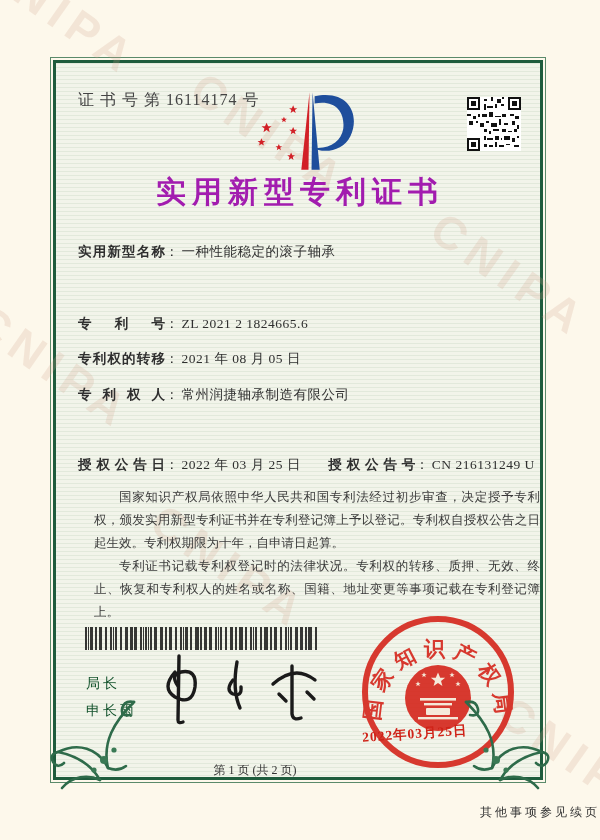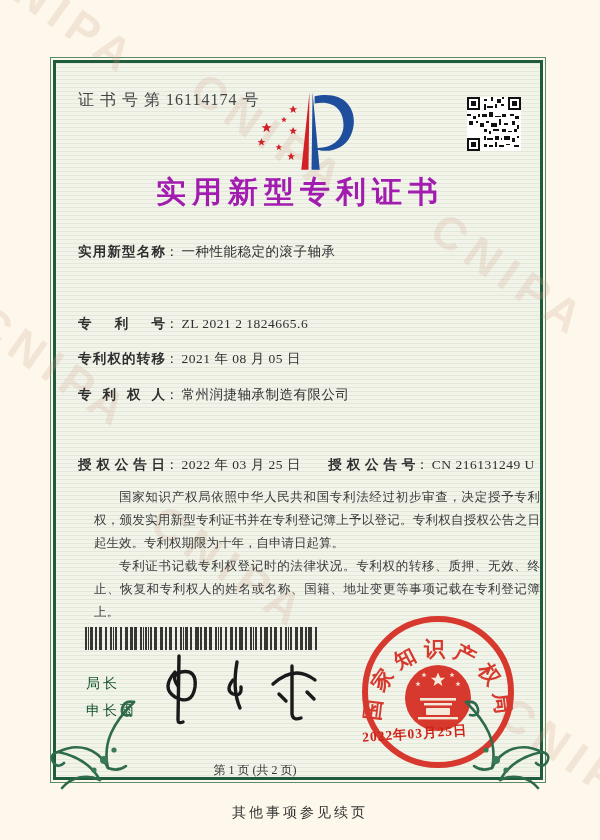--- a/index.html
+++ b/index.html
@@ -70,21 +70,21 @@
   }
   .director-block{left:86px;top:670px;font-size:14px;color:#14532d;letter-spacing:3px;line-height:1.95;}
   .signature{left:145px;top:650px;}
   .seal{left:358px;top:612px;mix-blend-mode:multiply;opacity:.92;}
   .seal-date{
     left:362px;top:724px;width:136px;
     font-size:13.5px;font-weight:bold;color:#cf2318;
     letter-spacing:1px;transform:rotate(-4deg);white-space:nowrap;
   }
   .page-info{left:0;top:762px;width:510px;text-align:center;font-size:12px;color:#333;}
-  .cont-note{left:0;top:804px;width:600px;text-align:center;font-size:14px;color:#333;letter-spacing:3px;}
+  .cont-note{left:0;top:804px;width:600px;text-align:right;font-size:12px;color:#333;letter-spacing:3px;}
   .flourish{pointer-events:none;}
   .flourish.bl{left:44px;top:698px;}
   .flourish.br{left:460px;top:698px;transform:scaleX(-1);}
 </style>
 </head>
 <body>
 
 <div class="page">
 
   <div class="cert-frame">

